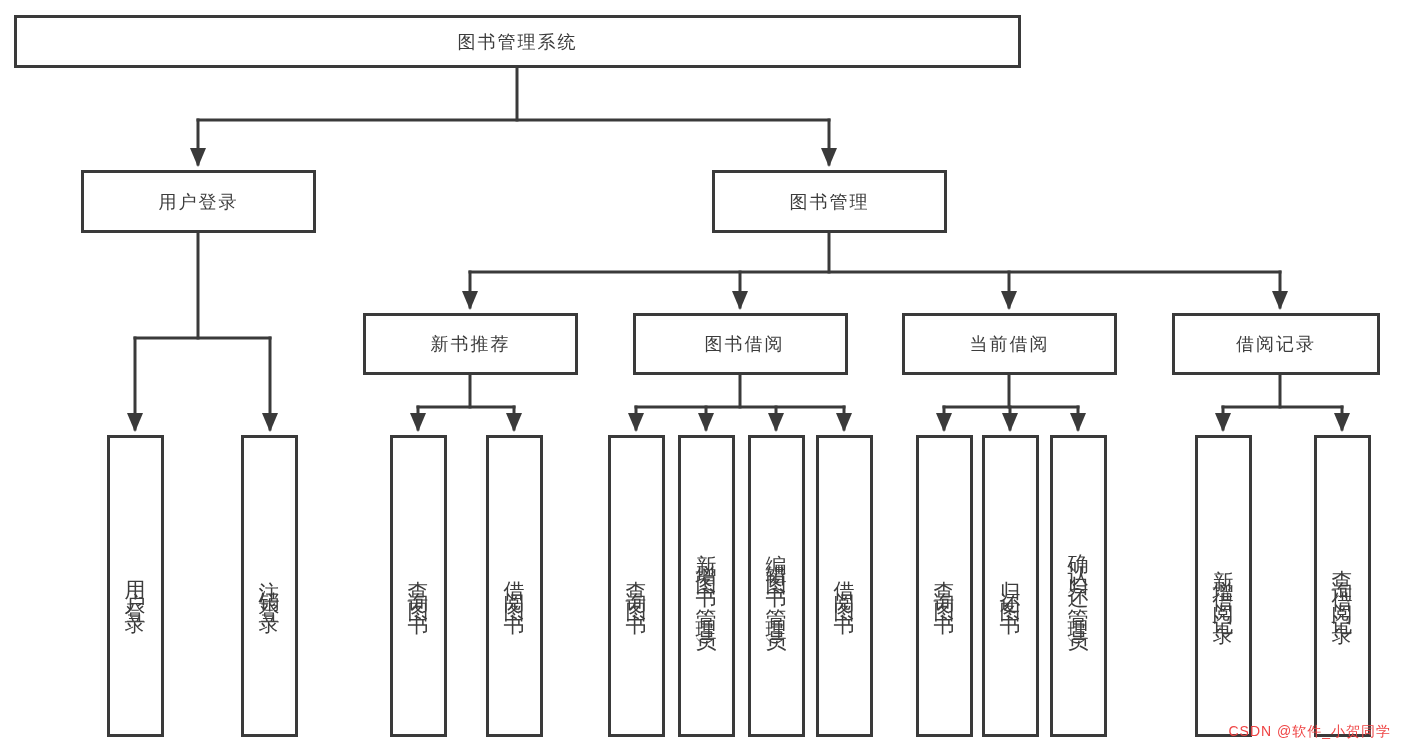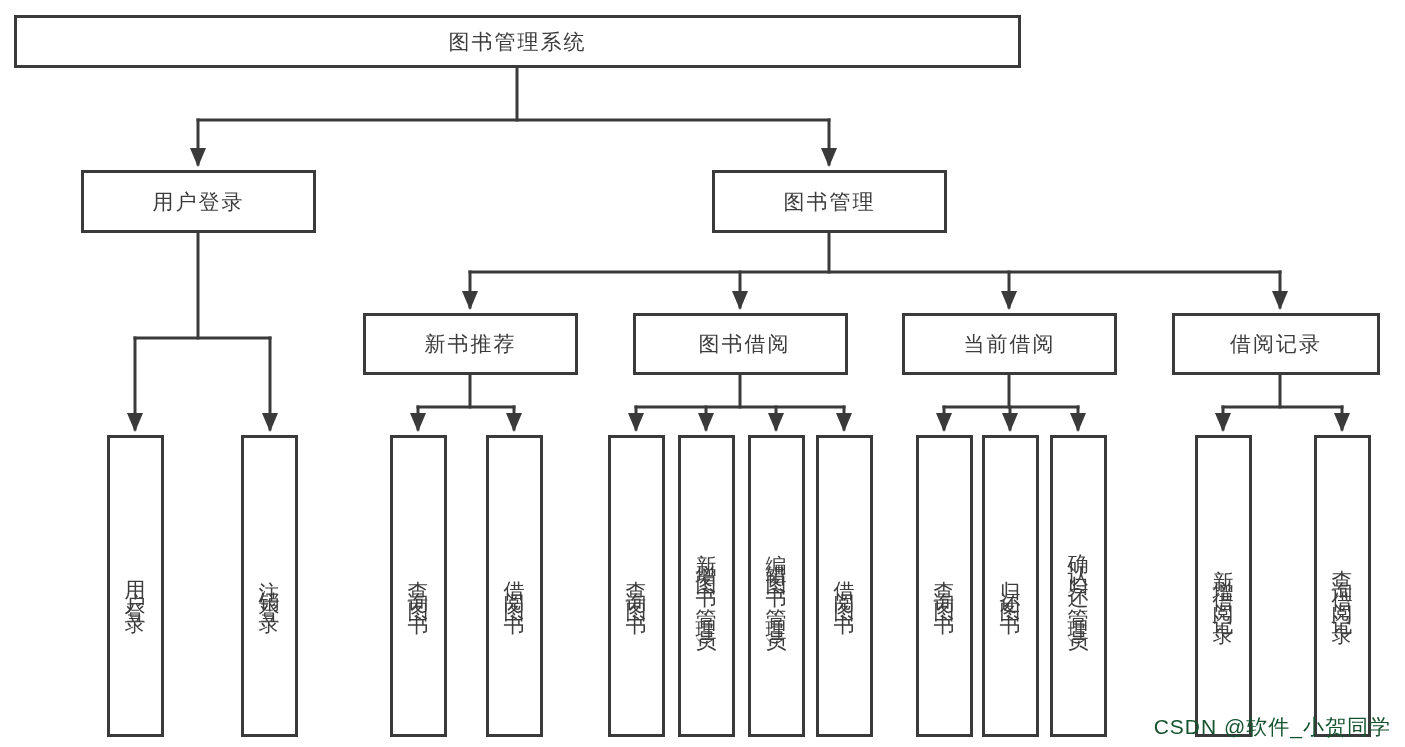--- a/index.html
+++ b/index.html
@@ -27,40 +27,40 @@
     box-sizing: border-box;
     border: 3px solid #3a3a3a;
     background: #ffffff;
     color: #3c3c3c;
     display: flex;
     align-items: center;
     justify-content: center;
     z-index: 1;
   }
   .hbox {
-    font-size: 21px;
+    font-size: 18px;
     letter-spacing: 2px;
     white-space: nowrap;
   }
   .vbox {
     writing-mode: vertical-rl;
     text-orientation: mixed;
     font-size: 21px;
     letter-spacing: 11px;
     line-height: 1;
     width: 57px;
     height: 302px;
     top: 435px;
   }
   .watermark {
     position: absolute;
     right: 14px;
     bottom: 6px;
-    font-size: 21px;
-    color: #14532d;
+    font-size: 14px;
+    color: #ef4444;
     letter-spacing: 1px;
     z-index: 2;
     white-space: nowrap;
   }
 </style>
 </head>
 <body>
 
 <div class="canvas">
 

